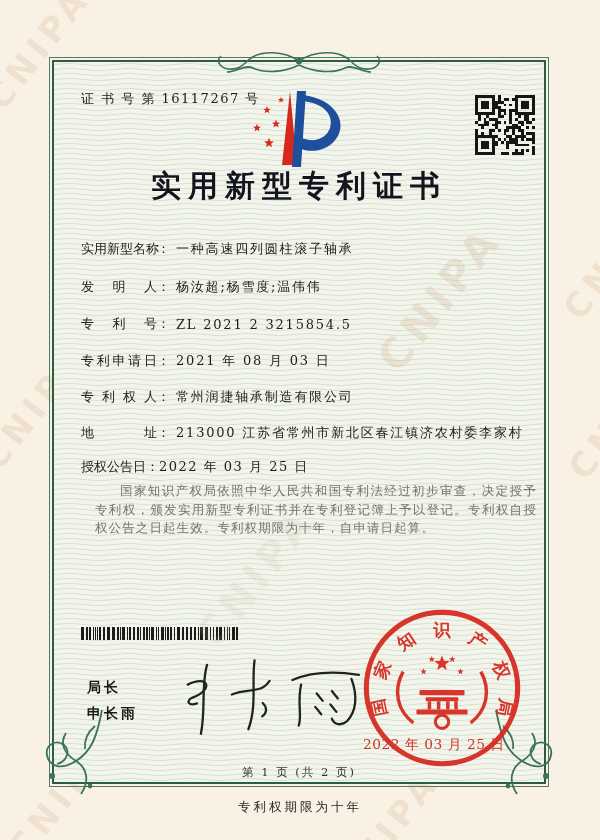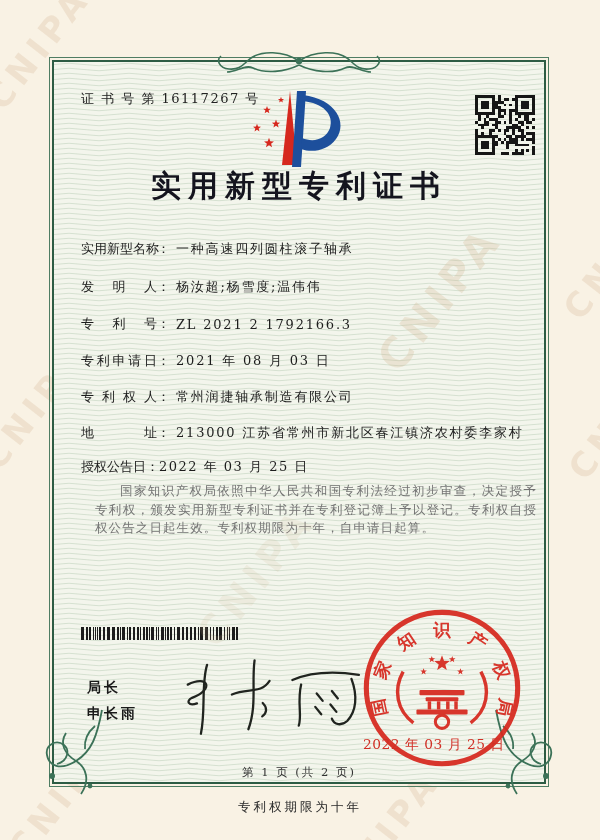--- a/index.html
+++ b/index.html
@@ -330,21 +330,21 @@
         <span class="val">一种高速四列圆柱滚子轴承</span>
     </div>
     <div class="field-row r1">
       <span class="lbl">发明人</span>
         <span class="col">：</span>
         <span class="val">杨汝超;杨雪度;温伟伟</span>
     </div>
     <div class="field-row r2">
       <span class="lbl">专利号</span>
         <span class="col">：</span>
-        <span class="val">ZL 2021 2 1792166.3</span>
+        <span class="val">ZL 2021 2 3215854.5</span>
     </div>
     <div class="field-row r3">
       <span class="lbl">专利申请日</span>
         <span class="col">：</span>
         <span class="val">2021 年 08 月 03 日</span>
     </div>
     <div class="field-row r4">
       <span class="lbl">专利权人</span>
         <span class="col">：</span>
         <span class="val">常州润捷轴承制造有限公司</span>

